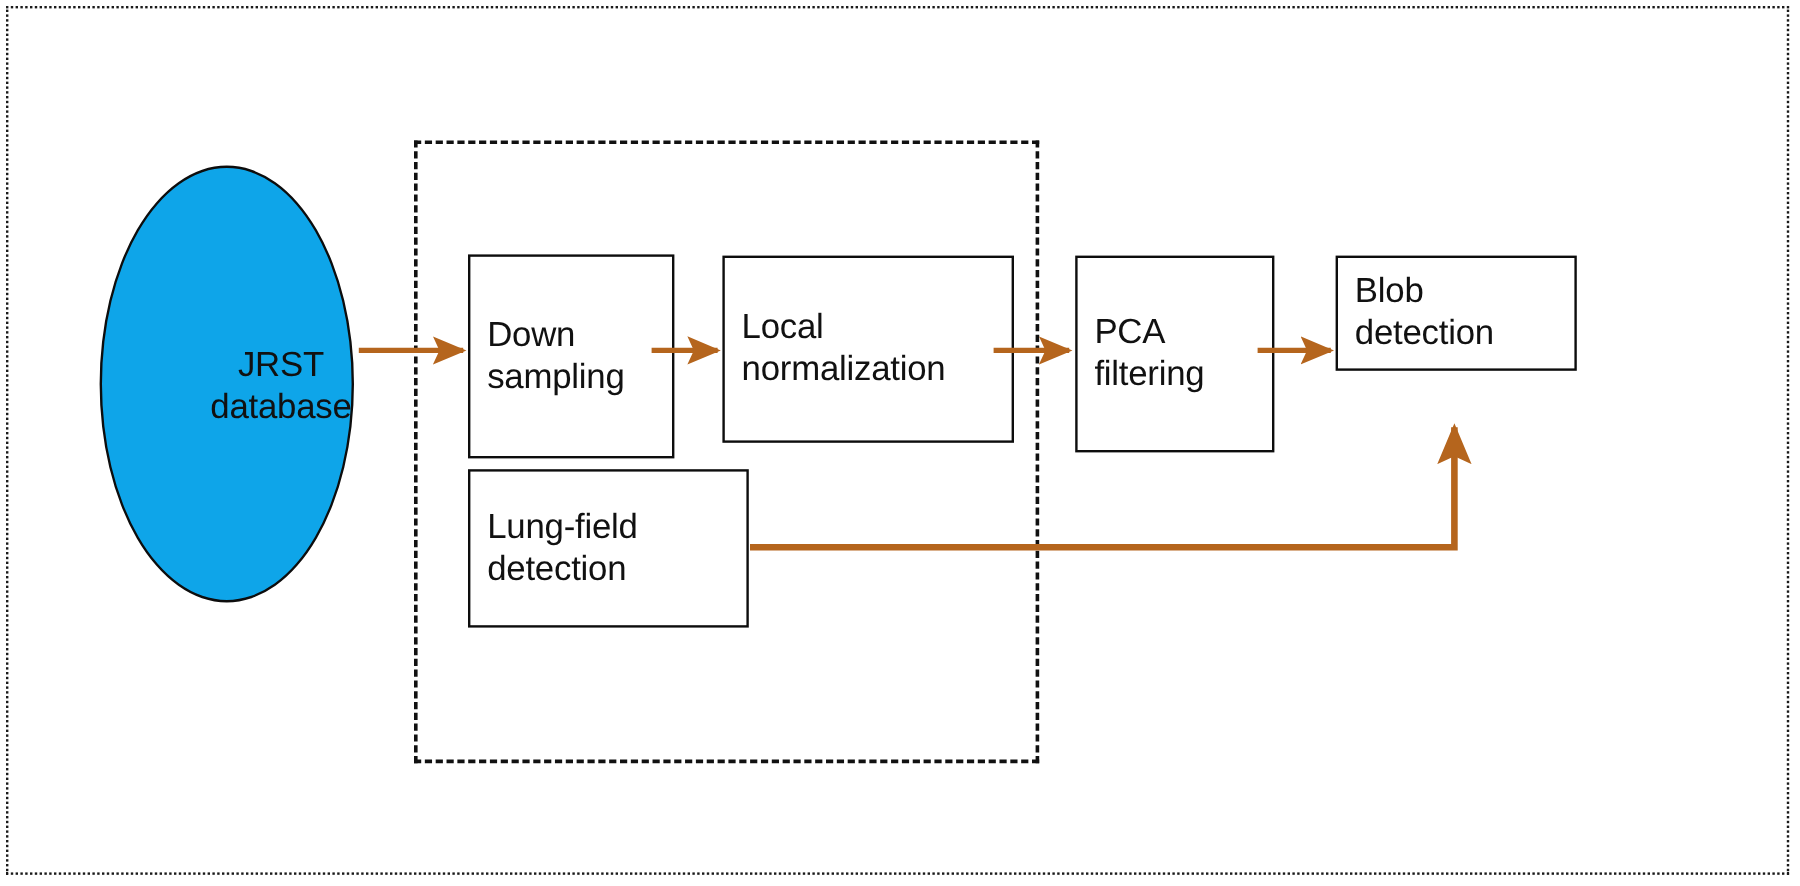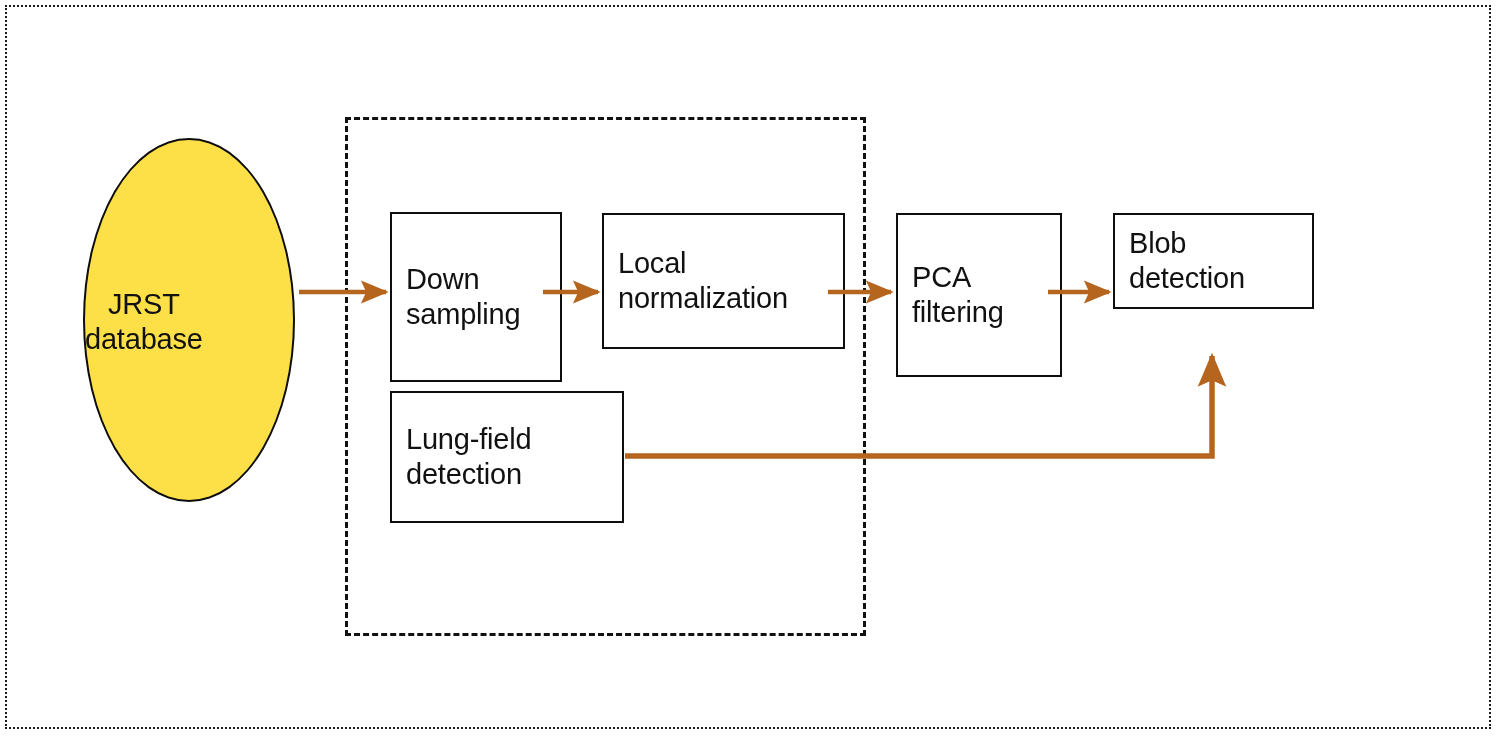--- a/index.html
+++ b/index.html
@@ -62,24 +62,24 @@
   
   #ellipse-node {
     position: absolute;
     left: 83px;
     top: 138px;
     width: 212px;
     height: 364px;
     border: 2.5px solid #0d0d0d;
     border-radius: 50%;
     box-sizing: border-box;
-    background: #fde047;
+    background: #0ea5e9;
     display: flex;
     align-items: center;
-    justify-content: flex-start;
+    justify-content: flex-end;
   }
   #ellipse-node .proc-label {
     padding-left: 0;
     text-align: center;
     margin-top: 4px;
   }
   
   #arrow-layer {
     position: absolute;
     left: 0;
@@ -101,21 +101,21 @@
   <div id="ellipse-node">
     <span class="proc-label">JRST
 database</span>
   </div>
 
   <div class="proc-box" style="left:390px; top:212px; width:172px; height:170px;">
     <span class="proc-label">Down
 sampling</span>
   </div>
 
-  <div class="proc-box" style="left:602px; top:213px; width:243px; height:136px;">
+  <div class="proc-box" style="left:602px; top:213px; width:243px; height:156px;">
     <span class="proc-label">Local
 normalization</span>
   </div>
 
   <div class="proc-box" style="left:896px; top:213px; width:166px; height:164px;">
     <span class="proc-label">PCA
 filtering</span>
   </div>
 
   <div class="proc-box" style="left:1113px; top:213px; width:201px; height:96px;">

